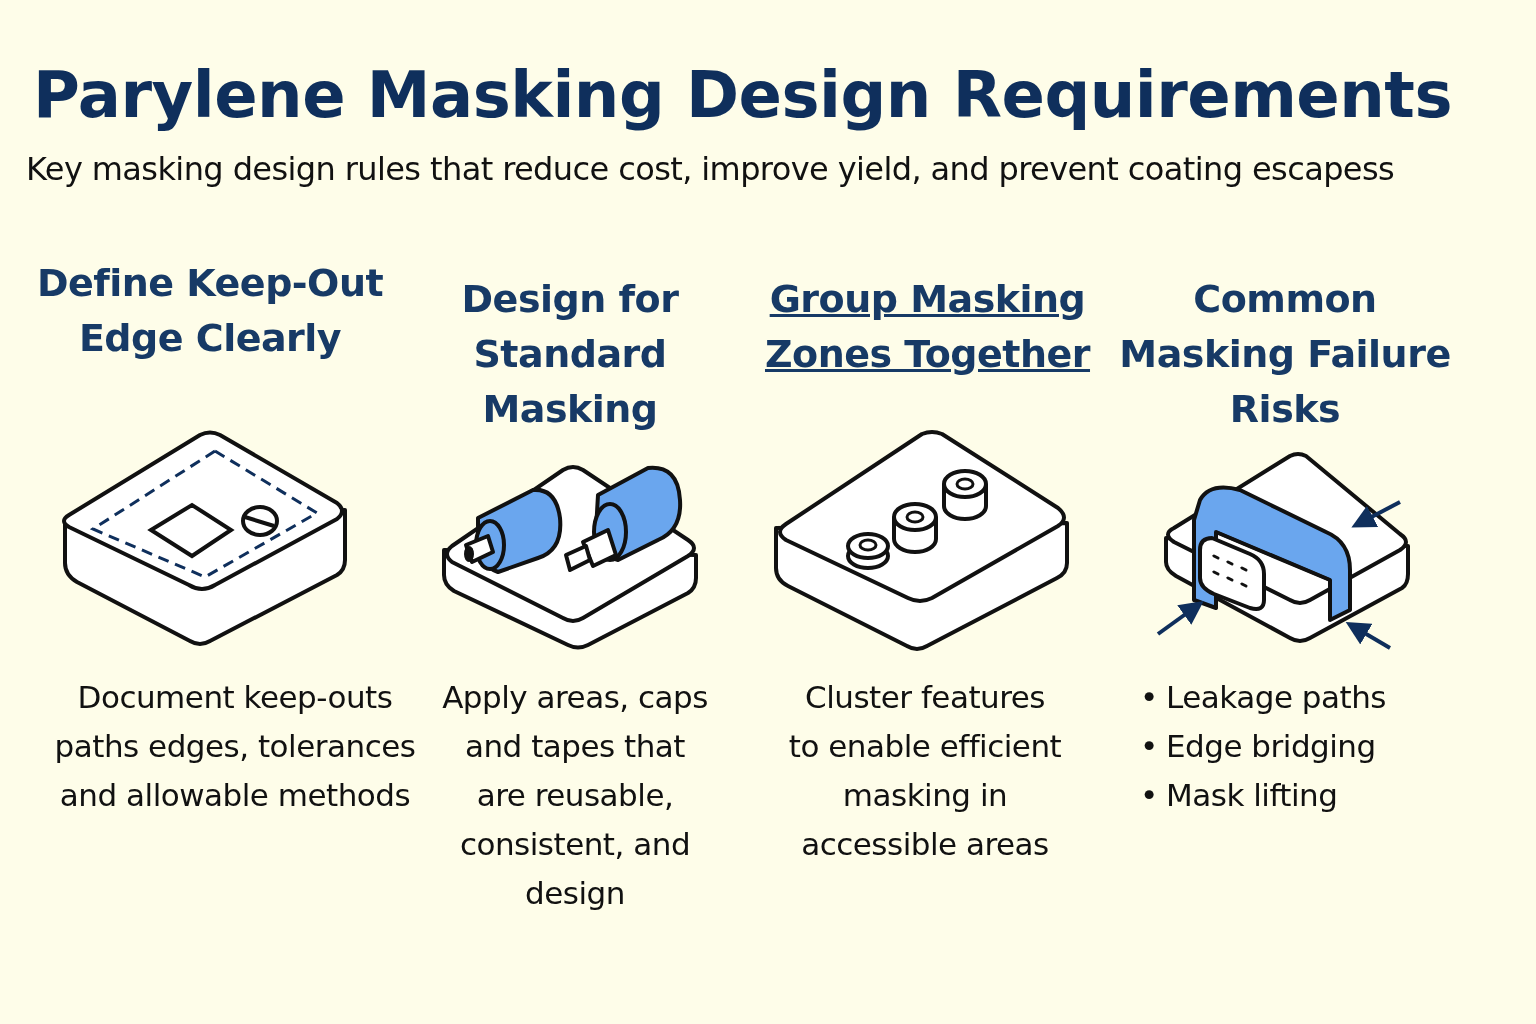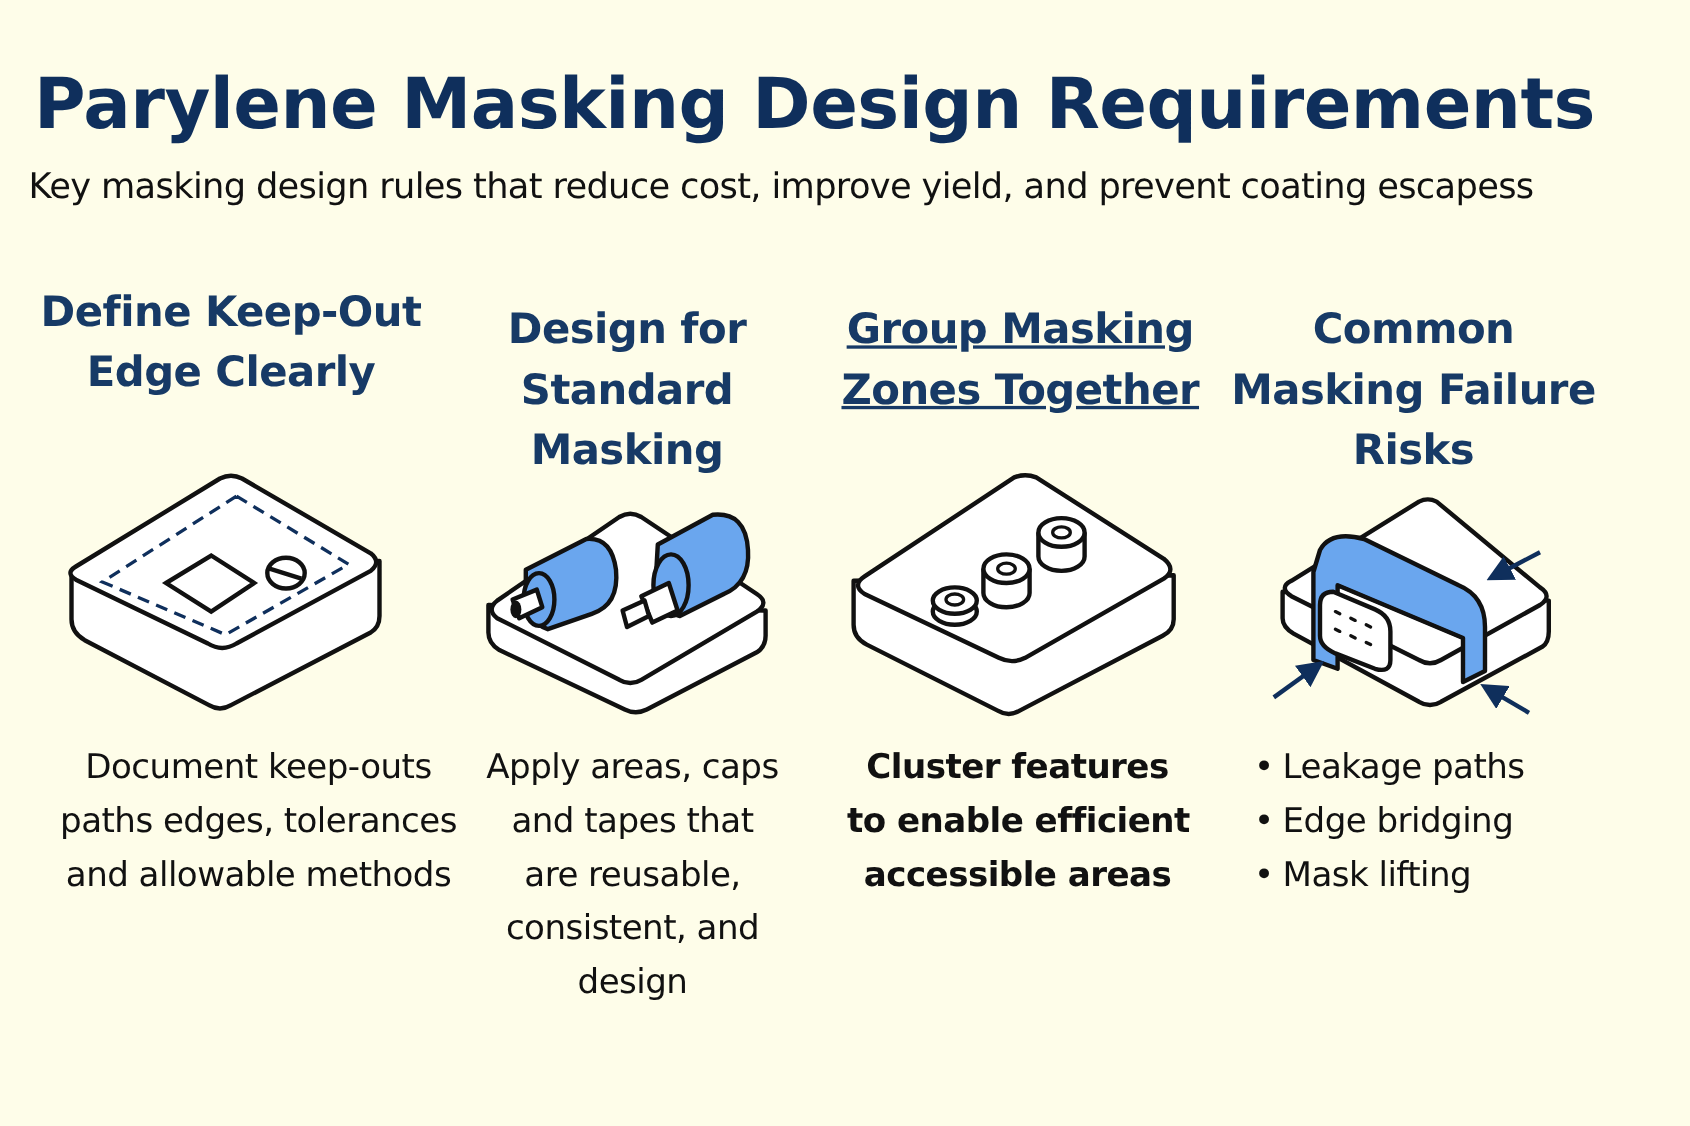--- a/index.html
+++ b/index.html
@@ -6,25 +6,24 @@
   body {
     width: 1536px; height: 1024px;
     background: #fefde9;
     position: relative;
     overflow: hidden;
     font-family: "DejaVu Sans", "Liberation Sans", sans-serif;
     color: #111;
   }
   .title {
     position: absolute; left: 0; top: 58px; width: 1452px;
-    text-align: left;
+    text-align: right;
     font-size: 64px; font-weight: bold; color: #0f2f5c;
     letter-spacing: -0.5px;
     margin: 0;
-    padding-left: 31px;
   }
   .subtitle {
     position: absolute; left: 26px; top: 150px;
     font-size: 32px; color: #111;
     letter-spacing: -0.6px;
     margin: 0;
   }
   .col-heading {
     position: absolute; text-align: center;
     font-size: 38px; font-weight: bold; color: #173a66;
@@ -124,23 +123,24 @@
 
   <path d="M122,89 L122,111 A21,13 0 0 0 164,111 L164,89" fill="#fff" stroke="#111" stroke-width="4"></path>
   <ellipse cx="143" cy="89" rx="21" ry="13" fill="#fff" stroke="#111" stroke-width="4"></ellipse>
   <ellipse cx="143" cy="89" rx="8" ry="5" fill="#fff" stroke="#111" stroke-width="3"></ellipse>
 
   <path d="M172,56 L172,78 A21,13 0 0 0 214,78 L214,56" fill="#fff" stroke="#111" stroke-width="4"></path>
   <ellipse cx="193" cy="56" rx="21" ry="13" fill="#fff" stroke="#111" stroke-width="4"></ellipse>
   <ellipse cx="193" cy="56" rx="8" ry="5" fill="#fff" stroke="#111" stroke-width="3"></ellipse>
 </svg>
 
-<div class="col-body" style="left:770px; top:673px; width:310px;font-weight:bold;">
+<div class="col-body" style="left:770px; top:673px; width:310px;">
   <span class="line">Cluster features</span>
   <span class="line">to enable efficient</span>
+  <span class="line">masking in</span>
   <span class="line">accessible areas</span>
 </div>
 
 <div class="col-heading" style="left:1115px; top:272px; width:340px;">
   <div>Common</div>
   <div>Masking Failure</div>
   <div>Risks</div>
 </div>
 
 <svg class="illus" style="left:1150px; top:450px;" width="260" height="210" viewBox="0 0 260 210">

